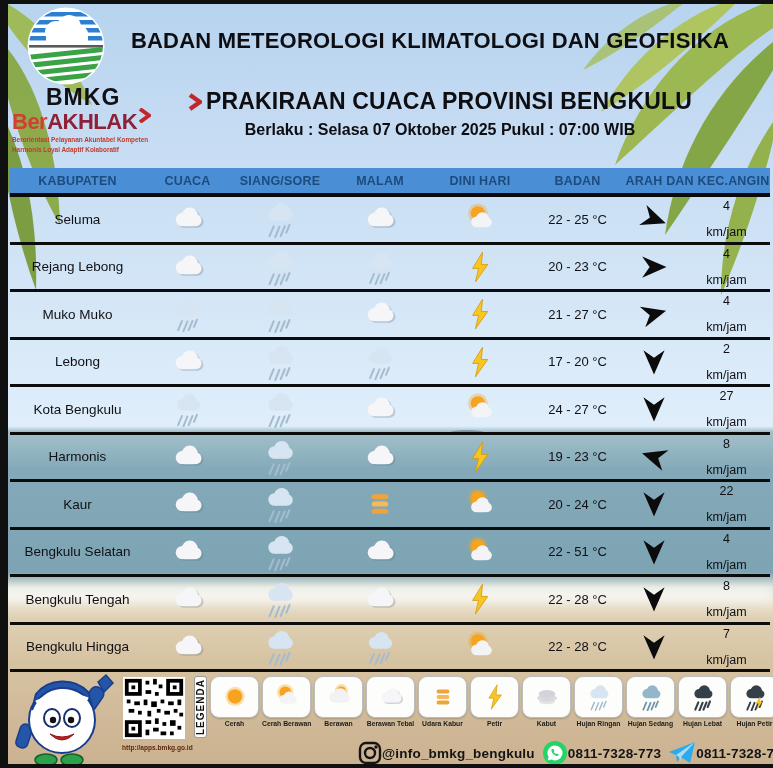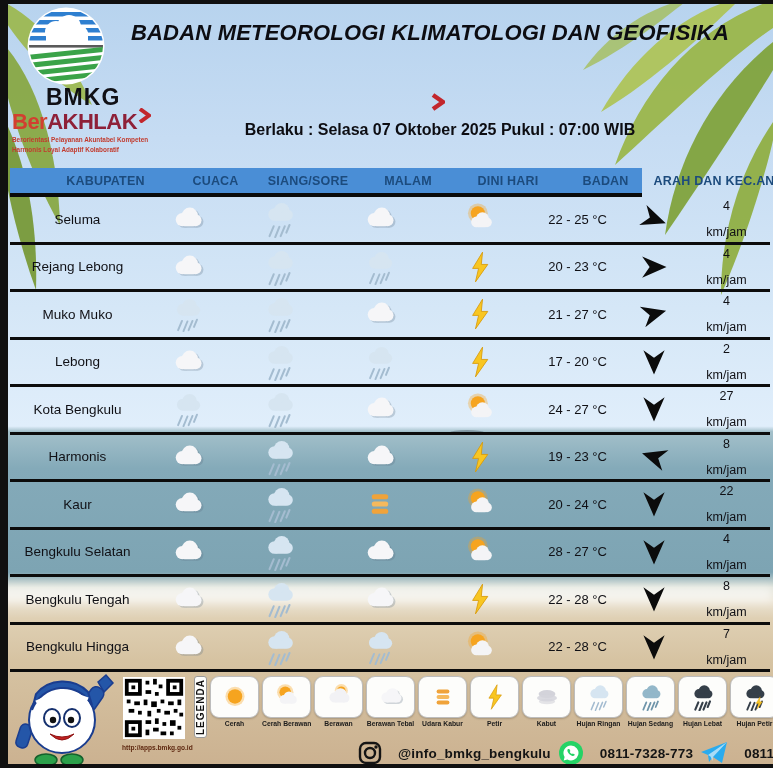--- a/index.html
+++ b/index.html
@@ -27,31 +27,31 @@
   
   .bmkg-logo{position:absolute;left:26px;top:6px;}
   .bmkg-label{position:absolute;left:46px;top:84px;font-size:23px;font-weight:700;letter-spacing:1px;color:#101015;}
   .berakhlak{position:absolute;left:12px;top:108px;width:180px;}
   .berakhlak .word{font-size:22px;font-weight:800;letter-spacing:-.5px;white-space:nowrap;}
   .berakhlak .ber{color:#d23f30;}
   .berakhlak .akhlak{color:#8e2038;}
   .berakhlak .chev{display:inline-block;vertical-align:6px;margin-left:1px;}
   .berakhlak .tagline{font-size:6.4px;font-weight:700;color:#c23b2e;line-height:1.35;margin-top:1px;}
   .agency{position:absolute;left:100px;width:660px;text-align:center;font-weight:700;font-size:22px;letter-spacing:.2px;}
-  .agency.l1{top:20px;font-style:italic;}
+  .agency.l1{top:28px;}
   .agency.l2{top:46px;}
   .title-row{position:absolute;left:140px;top:88px;width:600px;text-align:center;font-weight:700;font-size:23px;letter-spacing:.2px;white-space:nowrap;}
   .title-row .chev{display:inline-block;vertical-align:-2px;margin-right:4px;}
   .valid{position:absolute;left:150px;width:580px;text-align:center;font-weight:700;font-size:16px;}
   .valid.from{top:121px;}
   .valid.until{top:146px;}
 
   
   .cols{display:grid;grid-template-columns:135px 85px 100px 100px 100px 95px 145px;align-items:center;}
-  .thead{position:absolute;left:10px;top:168px;width:604px;height:25px;background:#4a8ed6;border-bottom:4px solid #0a0a0a;padding-left:28px;}
+  .thead{position:absolute;left:10px;top:168px;width:760px;height:25px;background:#4a8ed6;border-bottom:4px solid #0a0a0a;}
   .thead .th{text-align:center;font-size:12.5px;font-weight:700;color:#1c4b7d;letter-spacing:.2px;}
   .tbody{position:absolute;left:10px;top:197px;width:760px;}
   .trow{height:44.5px;border-bottom:3.5px solid #0c0c0c;}
   .td{display:flex;justify-content:center;align-items:center;}
   .td.name{font-size:13.5px;font-weight:500;color:#101015;}
   .td.suhu{font-size:13px;font-weight:500;color:#101015;white-space:nowrap;}
   .wind{display:flex;align-items:center;height:44.5px;}
   .wind .arr{width:58px;display:flex;justify-content:center;align-items:center;}
   .wind .spd{flex:1;display:flex;flex-direction:column;justify-content:space-between;align-items:center;height:40px;font-size:12.5px;font-weight:500;color:#101015;}
 
@@ -61,21 +61,21 @@
     font-size:10px;font-weight:700;letter-spacing:1px;text-align:center;padding:1px 0;height:58px;color:#111;}
   .lg-item{width:49px;text-align:center;}
   .lg-box{height:40px;background:#fdfdfb;border:1.5px solid #bdbdbd;border-radius:9px;display:flex;align-items:center;justify-content:center;box-shadow:0 1px 2px rgba(0,0,0,.2);}
   .lg-label{font-size:6.8px;font-weight:600;color:#1c1c1c;margin-top:2px;white-space:nowrap;}
 
   
   .mascot{position:absolute;left:8px;top:672px;}
   .qr-wrap{position:absolute;left:122px;top:677px;width:64px;text-align:center;}
   .qr-caption{font-size:6.6px;font-weight:700;color:#5e2810;margin-top:1px;white-space:nowrap;}
   .social{position:absolute;left:358px;top:740px;display:flex;align-items:center;gap:7px;}
-  .social .item{display:flex;align-items:center;gap:16px;}
+  .social .item{display:flex;align-items:center;gap:0;}
   .social .txt{font-size:13.5px;font-weight:700;color:#141414;letter-spacing:.2px;white-space:nowrap;}
 </style>
 </head>
 <body>
 
 <div class="poster">
   <div class="foam"></div>
   <div class="island"></div>
 
   <svg class="palm right" width="250" height="340" viewBox="0 0 250 340">
@@ -134,21 +134,21 @@
       <span class="word"><span class="ber">Ber</span><span class="akhlak">AKHLAK</span><svg class="chev" width="13" height="15" viewBox="0 0 13 15">
             <path d="M2 1 L11 7.5 L2 14" fill="none" stroke="#c2262c" stroke-width="4"></path>
           </svg></span>
       <div class="tagline">Berorientasi Pelayanan Akuntabel Kompeten</div>
       <div class="tagline">Harmonis Loyal Adaptif Kolaboratif</div>
     </div>
 
     <div class="agency l1">BADAN METEOROLOGI KLIMATOLOGI DAN GEOFISIKA</div>
     <div class="title-row"><svg class="chev" width="14" height="18" viewBox="0 0 14 18">
           <path d="M2 2 L12 9 L2 16" fill="none" stroke="#c2262c" stroke-width="4.5"></path>
-        </svg></div>
+        </svg><span>PRAKIRAAN CUACA PROVINSI BENGKULU</span></div>
     <div class="valid from">Berlaku : Selasa 07 Oktober 2025 Pukul : 07:00 WIB</div>
 
     <div class="thead cols">
       <div class="th">KABUPATEN</div>
       <div class="th">CUACA</div>
       <div class="th">SIANG/SORE</div>
       <div class="th">MALAM</div>
       <div class="th">DINI HARI</div>
       <div class="th">BADAN</div>
       <div class="th">ARAH DAN KEC.ANGIN</div>
@@ -761,21 +761,21 @@
               <g transform="translate(2.5,3.5) scale(0.85)">
                 <g fill="#f4f4f6">
                   <circle cx="8.2" cy="12.4" r="4.4"></circle>
                   <circle cx="13.2" cy="9.8" r="5.4"></circle>
                   <circle cx="17" cy="12.8" r="4"></circle>
                   <rect x="7.4" y="12" width="10.4" height="4.8" rx="2.4"></rect>
                 </g>
               </g>
             </svg>
           </div>
-        <div class="td suhu">28 - 27 °C</div>
+        <div class="td suhu">22 - 51 °C</div>
         <div class="wind">
           <div class="arr">
               <svg viewBox="0 0 24 24" width="30" height="30" style="transform:rotate(90deg)">
                 <path d="M2.5 3.5 L22 12 L2.5 20.5 L8.5 12 Z" fill="#0b0b0b"></path>
               </svg>
             </div>
           <div class="spd">
             <span>4</span>
             <span>km/jam</span>
           </div>

